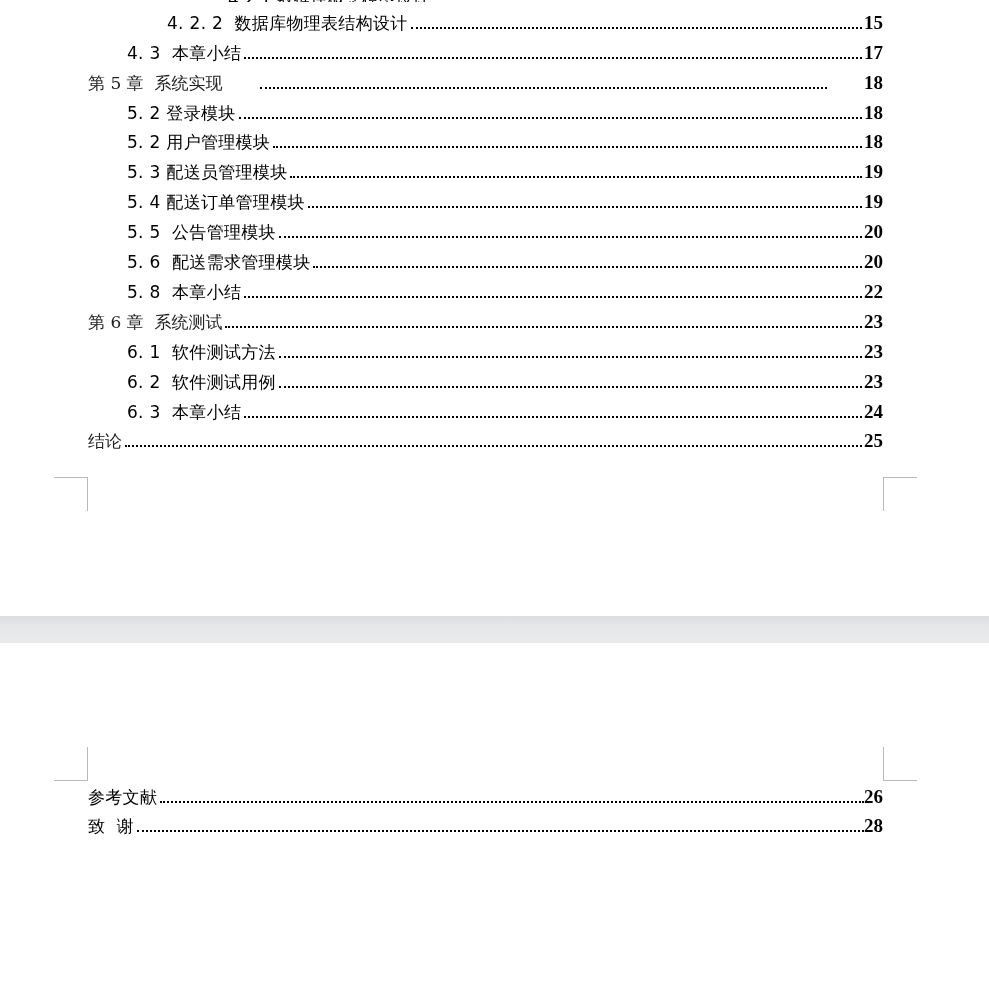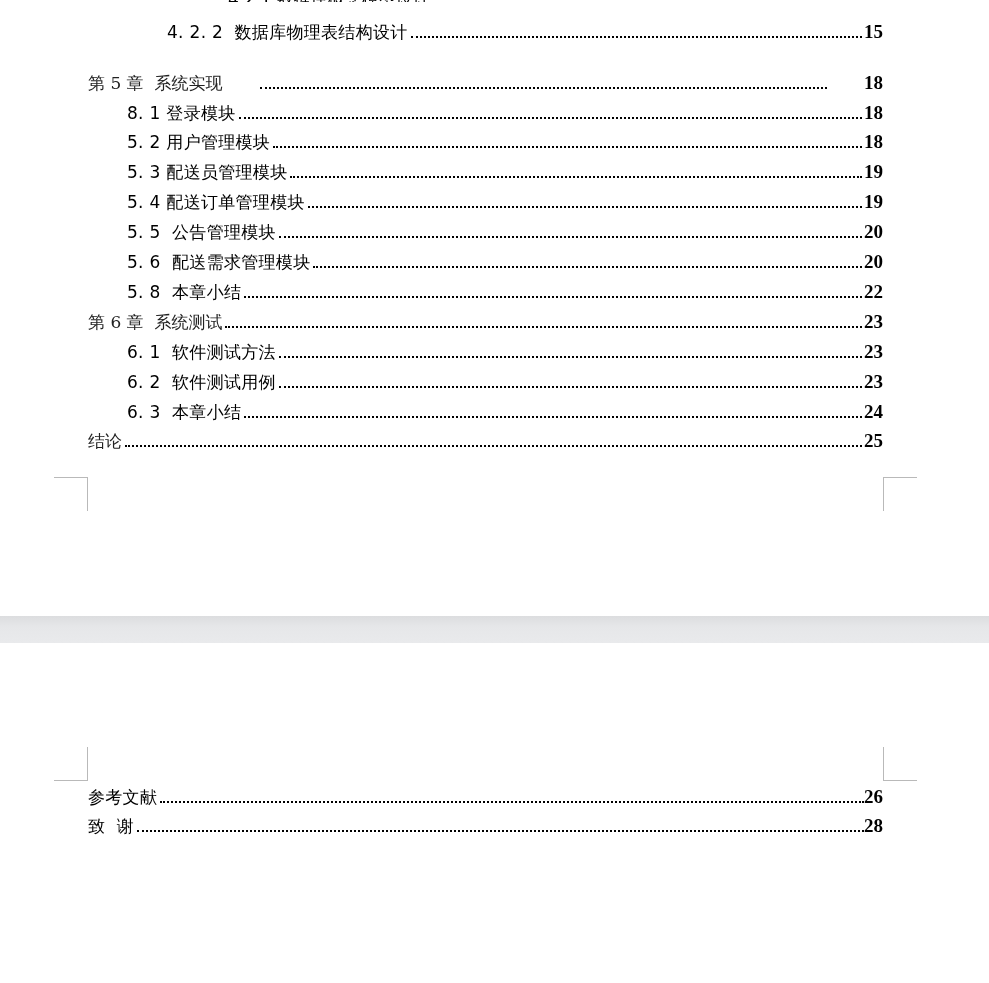--- a/index.html
+++ b/index.html
@@ -31,32 +31,37 @@
     position:absolute; left:228px; top:-12px; height:14px; overflow:hidden;
     font-family:"DejaVu Sans", sans-serif; font-size:17px; color:#000;
   }
 </style>
 </head>
 <body>
 
 <div class="page" id="page1">
   <div class="partial">4.2.1 数据库概念模型设计</div>
 
-  <div class="toc-row" style="top:19px;left:167px;">
+  <div class="toc-row" style="top:10px;left:167px;">
     <span class="toc-title sans">4. 2. 2  数据库物理表结构设计</span>
     <span class="leader"></span>
     <span class="page-num">15</span>
+  </div>
+  <div class="toc-row" style="top:40px;left:127px;">
+    <span class="toc-title sans">4. 3  本章小结</span>
+    <span class="leader"></span>
+    <span class="page-num">17</span>
   </div>
   <div class="toc-row" style="top:70px;left:88px;gap:35px;">
     <span class="toc-title serif">第 5 章  系统实现</span>
     <span class="leader"></span>
     <span class="page-num">18</span>
   </div>
   <div class="toc-row" style="top:100px;left:127px;">
-    <span class="toc-title sans">8. 1 登录模块</span>
+    <span class="toc-title sans">5. 2 登录模块</span>
     <span class="leader"></span>
     <span class="page-num">18</span>
   </div>
   <div class="toc-row" style="top:129px;left:127px;">
     <span class="toc-title sans">5. 2 用户管理模块</span>
     <span class="leader"></span>
     <span class="page-num">18</span>
   </div>
   <div class="toc-row" style="top:159px;left:127px;justify-content:flex-end;">
     <span class="toc-title sans">5. 3 配送员管理模块</span>

